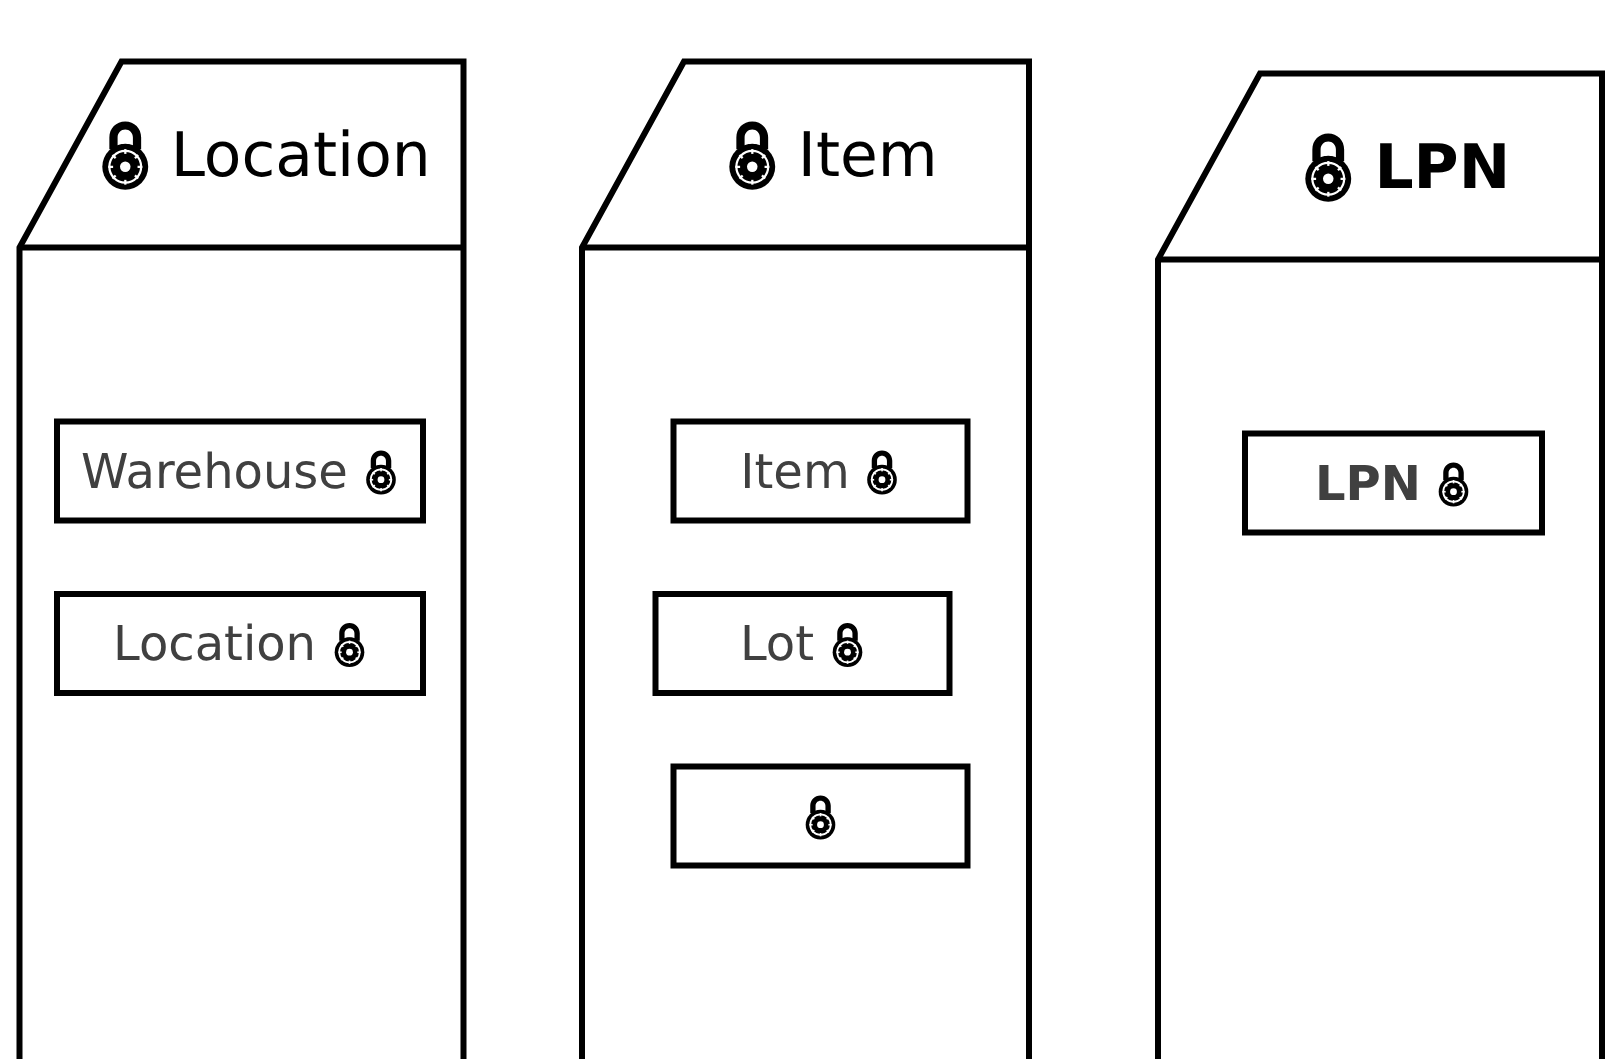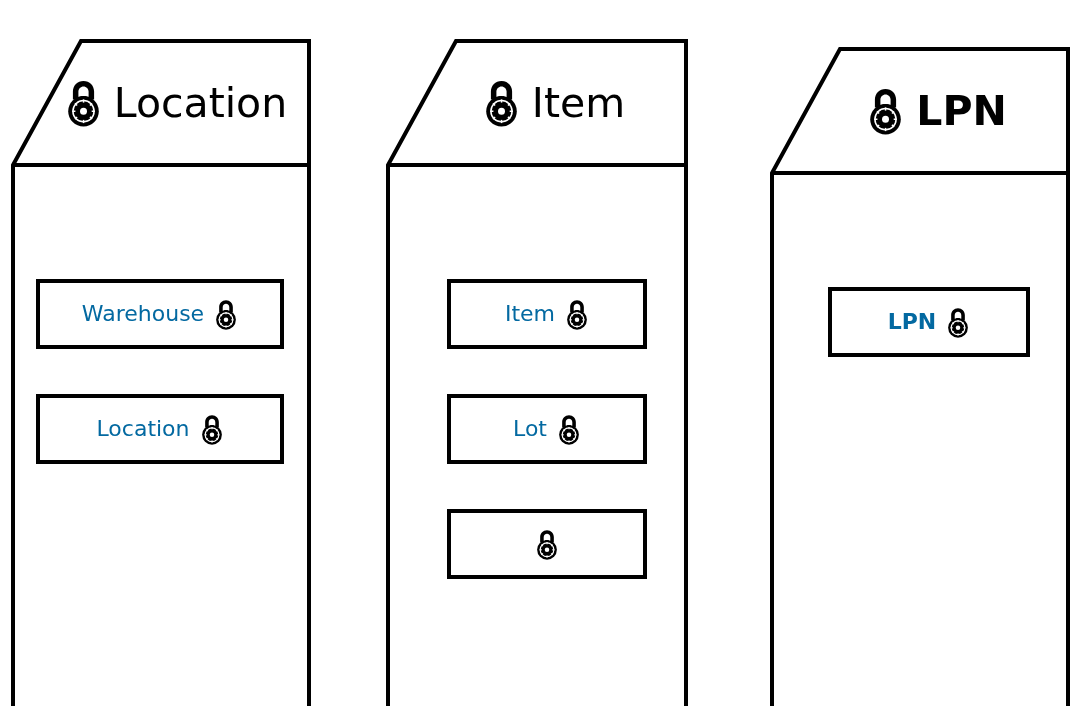--- a/index.html
+++ b/index.html
@@ -68,24 +68,24 @@
     position: absolute;
     box-sizing: border-box;
     background: #ffffff;
     border: 4px solid #000000;
     display: flex;
     align-items: center;
     justify-content: center;
     gap: 10px;
   }
   .inner-label {
-    font-size: 22px;
+    font-size: 32px;
     line-height: 1;
     white-space: nowrap;
-    color: #0369a1;
+    color: #404040;
   }
 
   
   .lock {
     display: inline-block;
     flex: 0 0 auto;
     line-height: 0;
   }
   .lock svg { display: block; }
 </style>
@@ -217,21 +217,21 @@
             <rect x="26.6" y="31.4" width="3.4" height="1.7"></rect>
             <rect x="10.1" y="23.8" width="1.7" height="3.2" transform="rotate(-45 11.0 25.4)"></rect>
             <rect x="25.2" y="23.8" width="1.7" height="3.2" transform="rotate(45 26.0 25.4)"></rect>
             <rect x="10.1" y="37.4" width="1.7" height="3.2" transform="rotate(45 11.0 39.0)"></rect>
             <rect x="25.2" y="37.4" width="1.7" height="3.2" transform="rotate(-45 26.0 39.0)"></rect>
           </g>
         </svg>
       </span>
     </div>
 
-    <div class="inner-box" style="left:61px; top:355px; width:200px; height:70px;">
+    <div class="inner-box" style="left:49px; top:355px; width:200px; height:70px;">
       <span class="inner-label">Lot</span>
       <span class="lock">
         <svg width="24" height="31" viewBox="0 0 37 48" aria-hidden="true">
           <path d="M18.5 2 C 12.4 2 7.9 6.6 7.9 12.6 L 7.9 20.5 L 13.4 20.5 L 13.4 12.6 C 13.4 9.7 15.7 7.4 18.5 7.4 C 21.3 7.4 23.6 9.7 23.6 12.6 L 23.6 20.5 L 29.1 20.5 L 29.1 12.6 C 29.1 6.6 24.6 2 18.5 2 Z" fill="#000000"></path>
           <rect x="15.6" y="17.2" width="5.8" height="7.6" fill="#000000"></rect>
           <circle cx="18.5" cy="32.2" r="15.3" fill="#000000"></circle>
           <circle cx="18.5" cy="32.2" r="10.6" fill="none" stroke="#ffffff" stroke-width="1.8"></circle>
           <circle cx="18.5" cy="32.2" r="3.5" fill="#ffffff"></circle>
           <g fill="#ffffff">
             <rect x="17.7" y="20.2" width="1.7" height="3.4"></rect>

